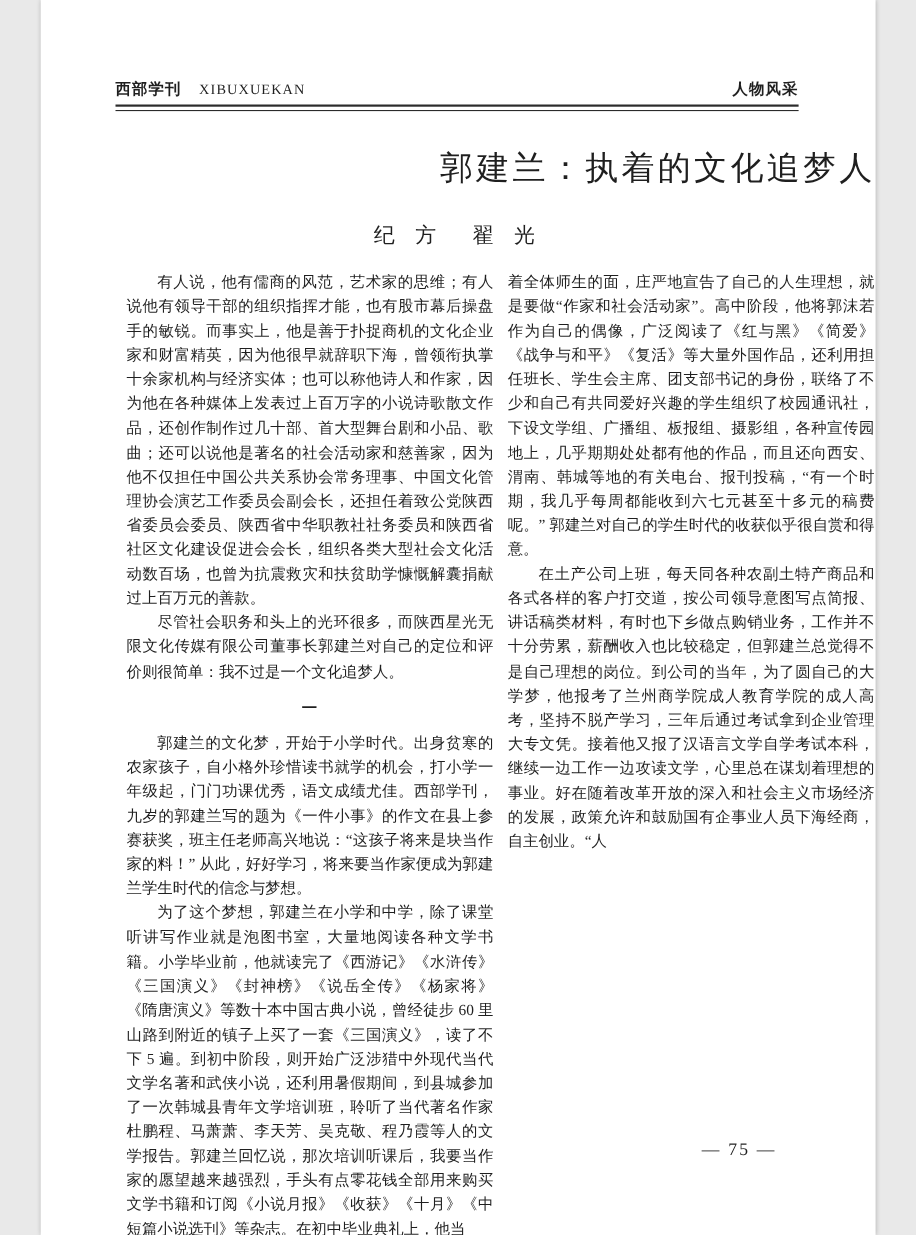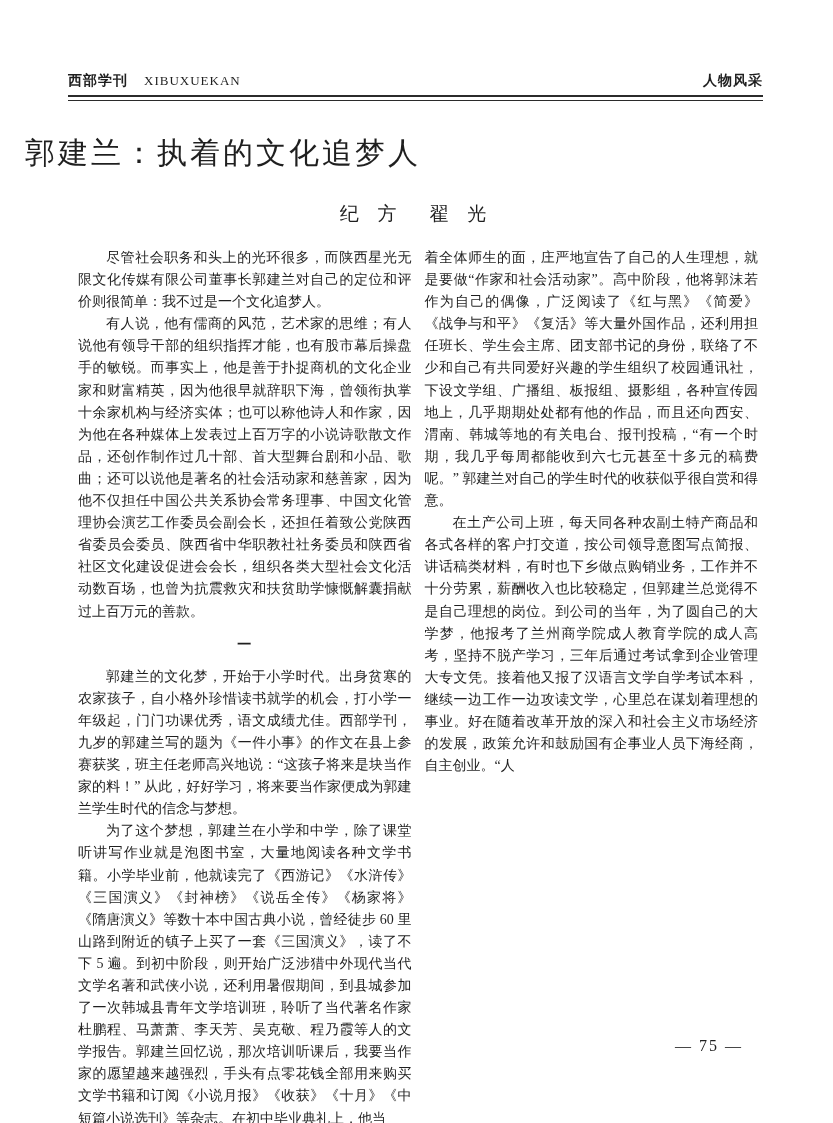--- a/index.html
+++ b/index.html
@@ -1,18 +1,18 @@
 <!DOCTYPE html>
 <html><head>
 <meta charset="utf-8">
 <style>
   html,body{margin:0;padding:0;background:#e9e9e9;}
   .page{
     position:relative;
-    width:833px;height:1123px;
+    width:759px;height:1123px;
     margin:0 auto;
     background:#ffffff;
     color:#1f1f1f;
     font-family:"Liberation Serif","DejaVu Serif",serif;
     overflow:hidden;
     box-shadow:0 0 4px rgba(0,0,0,.25);
   }
   
   .header{
     position:absolute;top:72px;left:68px;right:70px;
@@ -24,21 +24,21 @@
   .section-label{font-weight:bold;letter-spacing:1px;}
   .header-rule{
     position:absolute;top:95px;left:68px;right:70px;
     height:3px;
     border-top:2px solid #2b2b2b;
     border-bottom:1px solid #2b2b2b;
   }
   
   .title{
     position:absolute;top:133px;left:0;right:0;
-    margin:0;text-align:left;
+    margin:0;text-align:right;
     font-size:30px;font-weight:normal;letter-spacing:3px;padding-left:25px;
   }
   .authors{
     position:absolute;top:201px;left:0;right:0;
     text-align:center;font-size:19px;
     letter-spacing:7px;white-space:pre;
   }
   
   .columns{
     position:absolute;top:247px;left:78px;width:680px;
@@ -72,22 +72,22 @@
     </div>
     <div class="section-label">人物风采</div>
   </div>
   <div class="header-rule"></div>
 
   <h1 class="title">郭建兰：执着的文化追梦人</h1>
   <div class="authors">纪 方　翟 光</div>
 
   <div class="columns">
     <div class="col">
+      <p class="indent">有人说，他有儒商的风范，艺术家的思维；有人说他有领导干部的组织指挥才能，也有股市幕后操盘手的敏锐。而事实上，他是善于扑捉商机的文化企业家和财富精英，因为他很早就辞职下海，曾领衔执掌十余家机构与经济实体；也可以称他诗人和作家，因为他在各种媒体上发表过上百万字的小说诗歌散文作品，还创作制作过几十部、首大型舞台剧和小品、歌曲；还可以说他是著名的社会活动家和慈善家，因为他不仅担任中国公共关系协会常务理事、中国文化管理协会演艺工作委员会副会长，还担任着致公党陕西省委员会委员、陕西省中华职教社社务委员和陕西省社区文化建设促进会会长，组织各类大型社会文化活动数百场，也曾为抗震救灾和扶贫助学慷慨解囊捐献过上百万元的善款。</p>
       <p class="indent">尽管社会职务和头上的光环很多，而陕西星光无限文化传媒有限公司董事长郭建兰对自己的定位和评价则很简单：我不过是一个文化追梦人。</p>
-      <p class="indent">有人说，他有儒商的风范，艺术家的思维；有人说他有领导干部的组织指挥才能，也有股市幕后操盘手的敏锐。而事实上，他是善于扑捉商机的文化企业家和财富精英，因为他很早就辞职下海，曾领衔执掌十余家机构与经济实体；也可以称他诗人和作家，因为他在各种媒体上发表过上百万字的小说诗歌散文作品，还创作制作过几十部、首大型舞台剧和小品、歌曲；还可以说他是著名的社会活动家和慈善家，因为他不仅担任中国公共关系协会常务理事、中国文化管理协会演艺工作委员会副会长，还担任着致公党陕西省委员会委员、陕西省中华职教社社务委员和陕西省社区文化建设促进会会长，组织各类大型社会文化活动数百场，也曾为抗震救灾和扶贫助学慷慨解囊捐献过上百万元的善款。</p>
       <div class="divider">一</div>
       <p class="indent">郭建兰的文化梦，开始于小学时代。出身贫寒的农家孩子，自小格外珍惜读书就学的机会，打小学一年级起，门门功课优秀，语文成绩尤佳。西部学刊，九岁的郭建兰写的题为《一件小事》的作文在县上参赛获奖，班主任老师高兴地说：“这孩子将来是块当作家的料！” 从此，好好学习，将来要当作家便成为郭建兰学生时代的信念与梦想。</p>
       <p class="indent">为了这个梦想，郭建兰在小学和中学，除了课堂听讲写作业就是泡图书室，大量地阅读各种文学书籍。小学毕业前，他就读完了《西游记》《水浒传》《三国演义》《封神榜》《说岳全传》《杨家将》《隋唐演义》等数十本中国古典小说，曾经徒步 60 里山路到附近的镇子上买了一套《三国演义》，读了不下 5 遍。到初中阶段，则开始广泛涉猎中外现代当代文学名著和武侠小说，还利用暑假期间，到县城参加了一次韩城县青年文学培训班，聆听了当代著名作家杜鹏程、马萧萧、李天芳、吴克敬、程乃霞等人的文学报告。郭建兰回忆说，那次培训听课后，我要当作家的愿望越来越强烈，手头有点零花钱全部用来购买文学书籍和订阅《小说月报》《收获》《十月》《中短篇小说选刊》等杂志。在初中毕业典礼上，他当</p>
     </div>
     <div class="col">
       <p>着全体师生的面，庄严地宣告了自己的人生理想，就是要做“作家和社会活动家”。高中阶段，他将郭沫若作为自己的偶像，广泛阅读了《红与黑》《简爱》《战争与和平》《复活》等大量外国作品，还利用担任班长、学生会主席、团支部书记的身份，联络了不少和自己有共同爱好兴趣的学生组织了校园通讯社，下设文学组、广播组、板报组、摄影组，各种宣传园地上，几乎期期处处都有他的作品，而且还向西安、渭南、韩城等地的有关电台、报刊投稿，“有一个时期，我几乎每周都能收到六七元甚至十多元的稿费呢。” 郭建兰对自己的学生时代的收获似乎很自赏和得意。</p>
       <p class="indent">在土产公司上班，每天同各种农副土特产商品和各式各样的客户打交道，按公司领导意图写点简报、讲话稿类材料，有时也下乡做点购销业务，工作并不十分劳累，薪酬收入也比较稳定，但郭建兰总觉得不是自己理想的岗位。到公司的当年，为了圆自己的大学梦，他报考了兰州商学院成人教育学院的成人高考，坚持不脱产学习，三年后通过考试拿到企业管理大专文凭。接着他又报了汉语言文学自学考试本科，继续一边工作一边攻读文学，心里总在谋划着理想的事业。好在随着改革开放的深入和社会主义市场经济的发展，政策允许和鼓励国有企事业人员下海经商，自主创业。“人</p>
     </div>
   </div>
 

